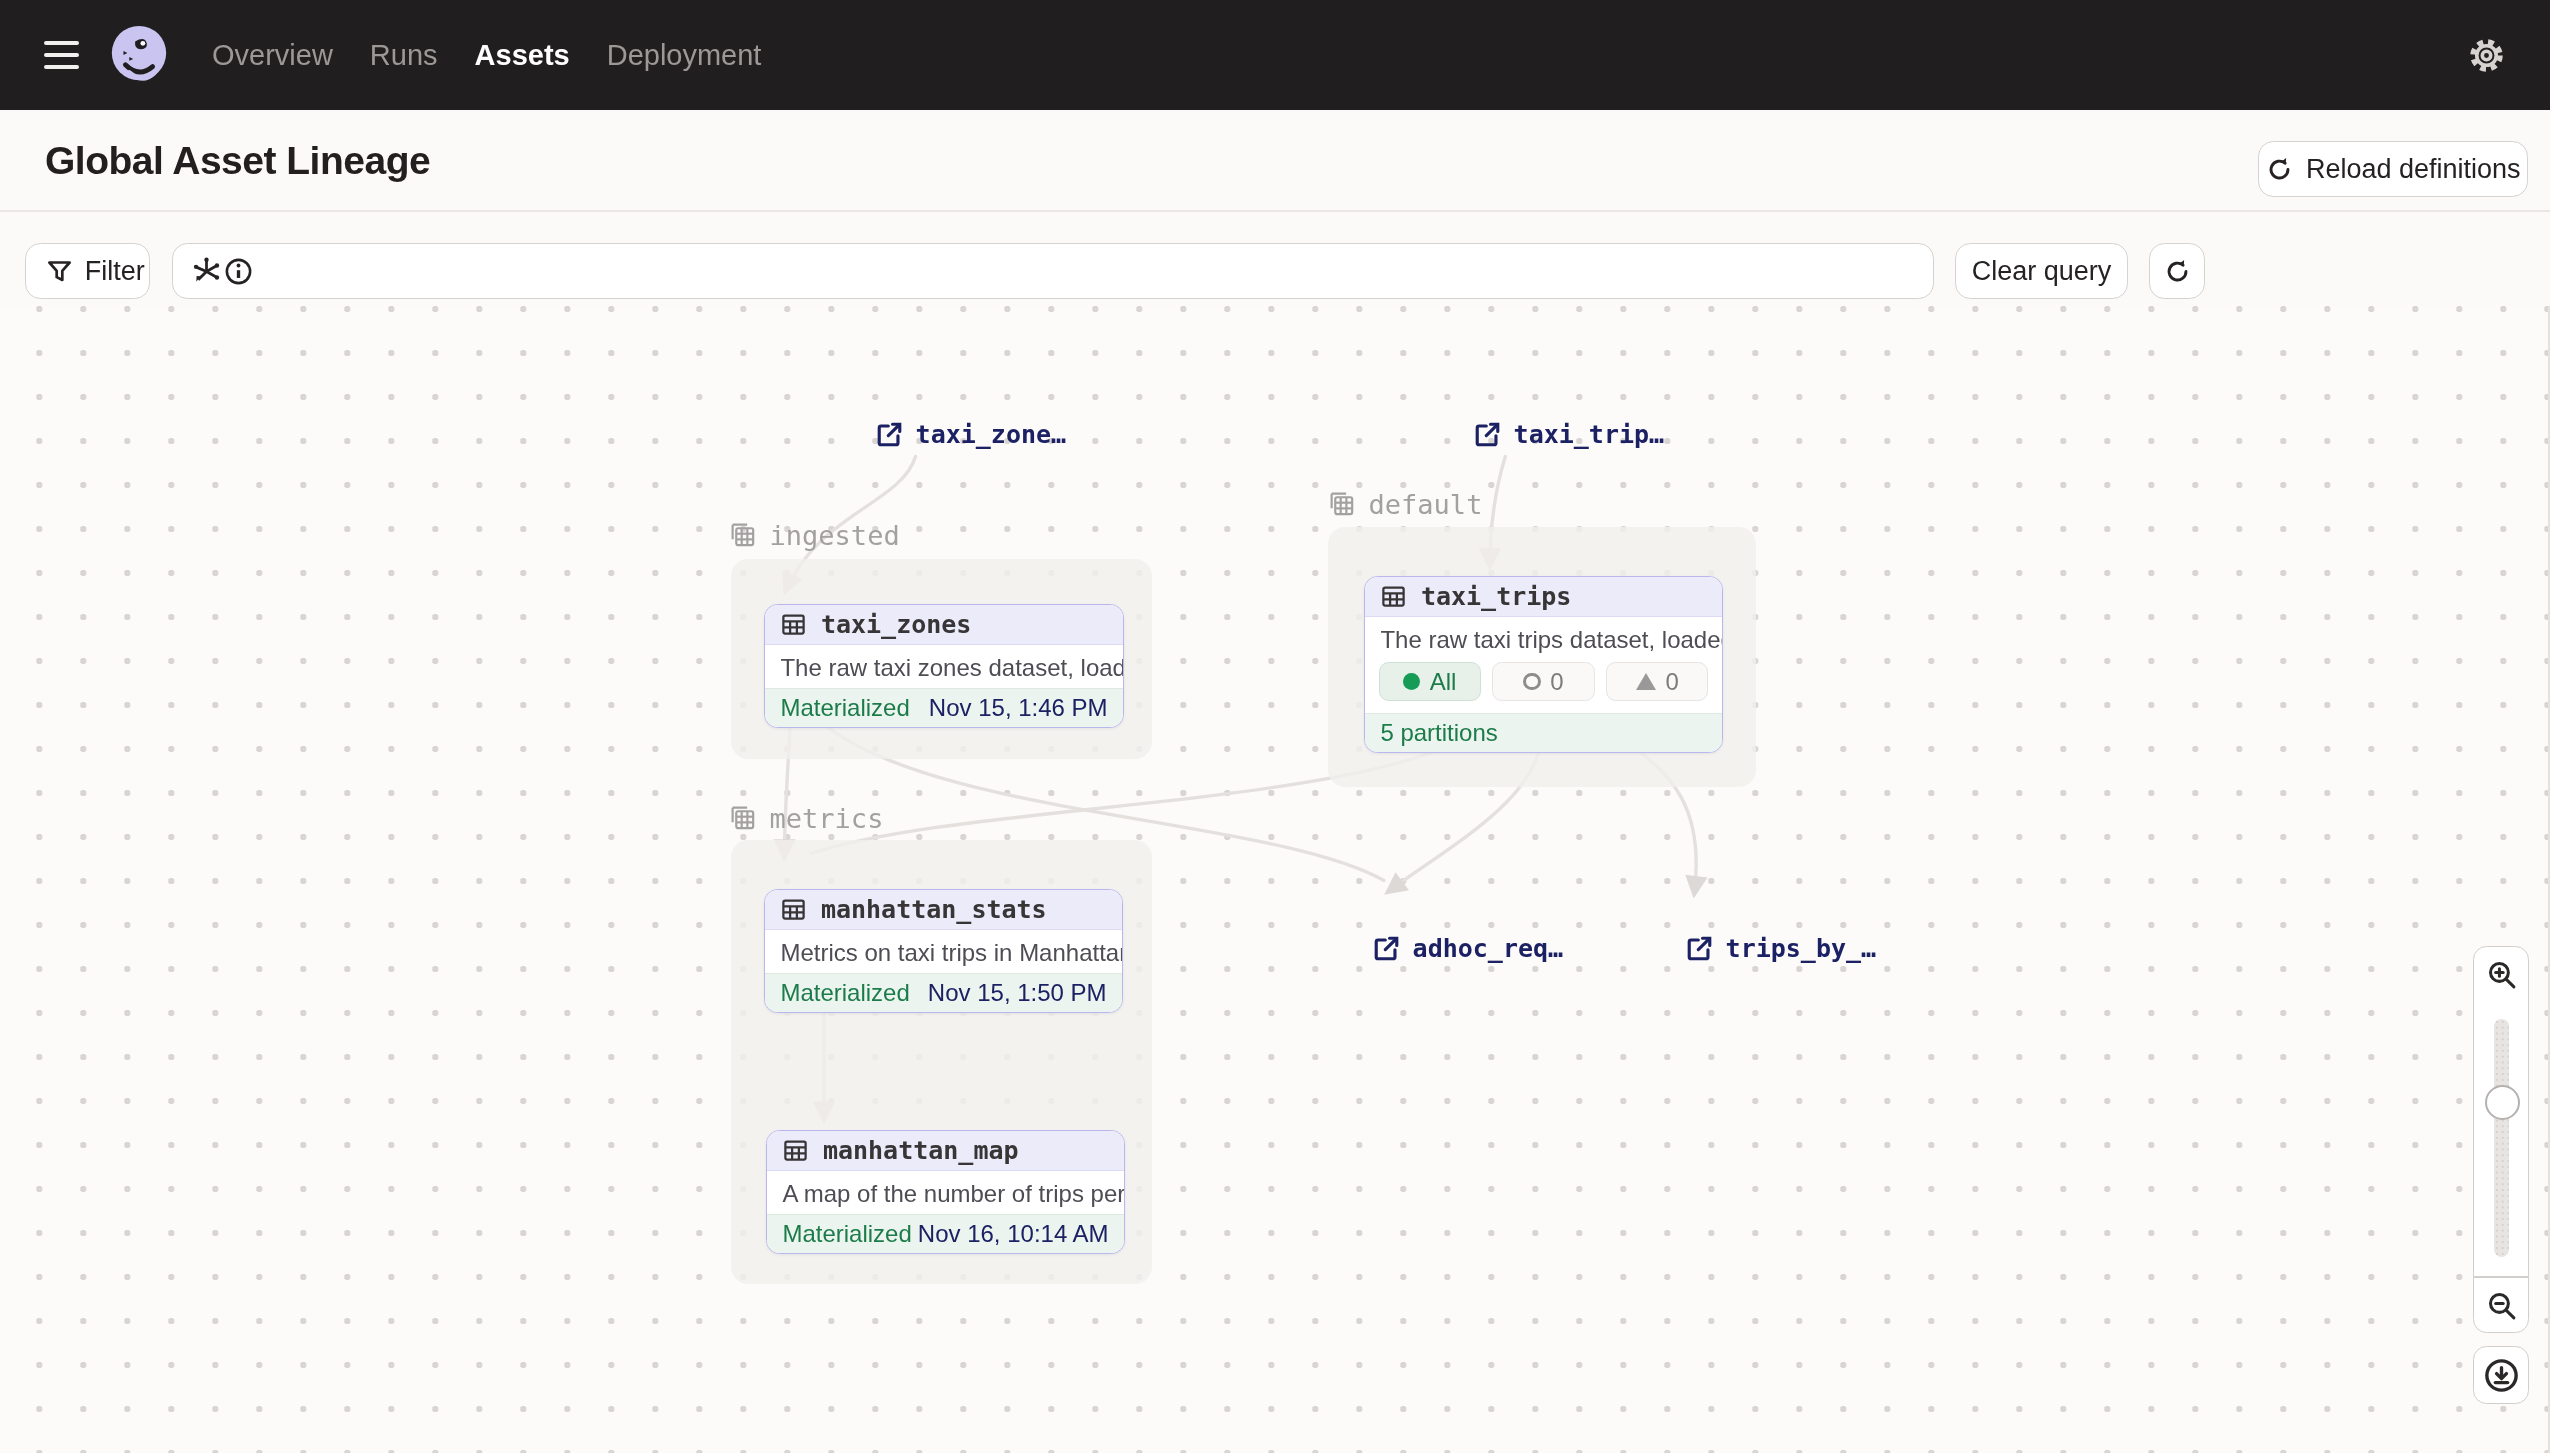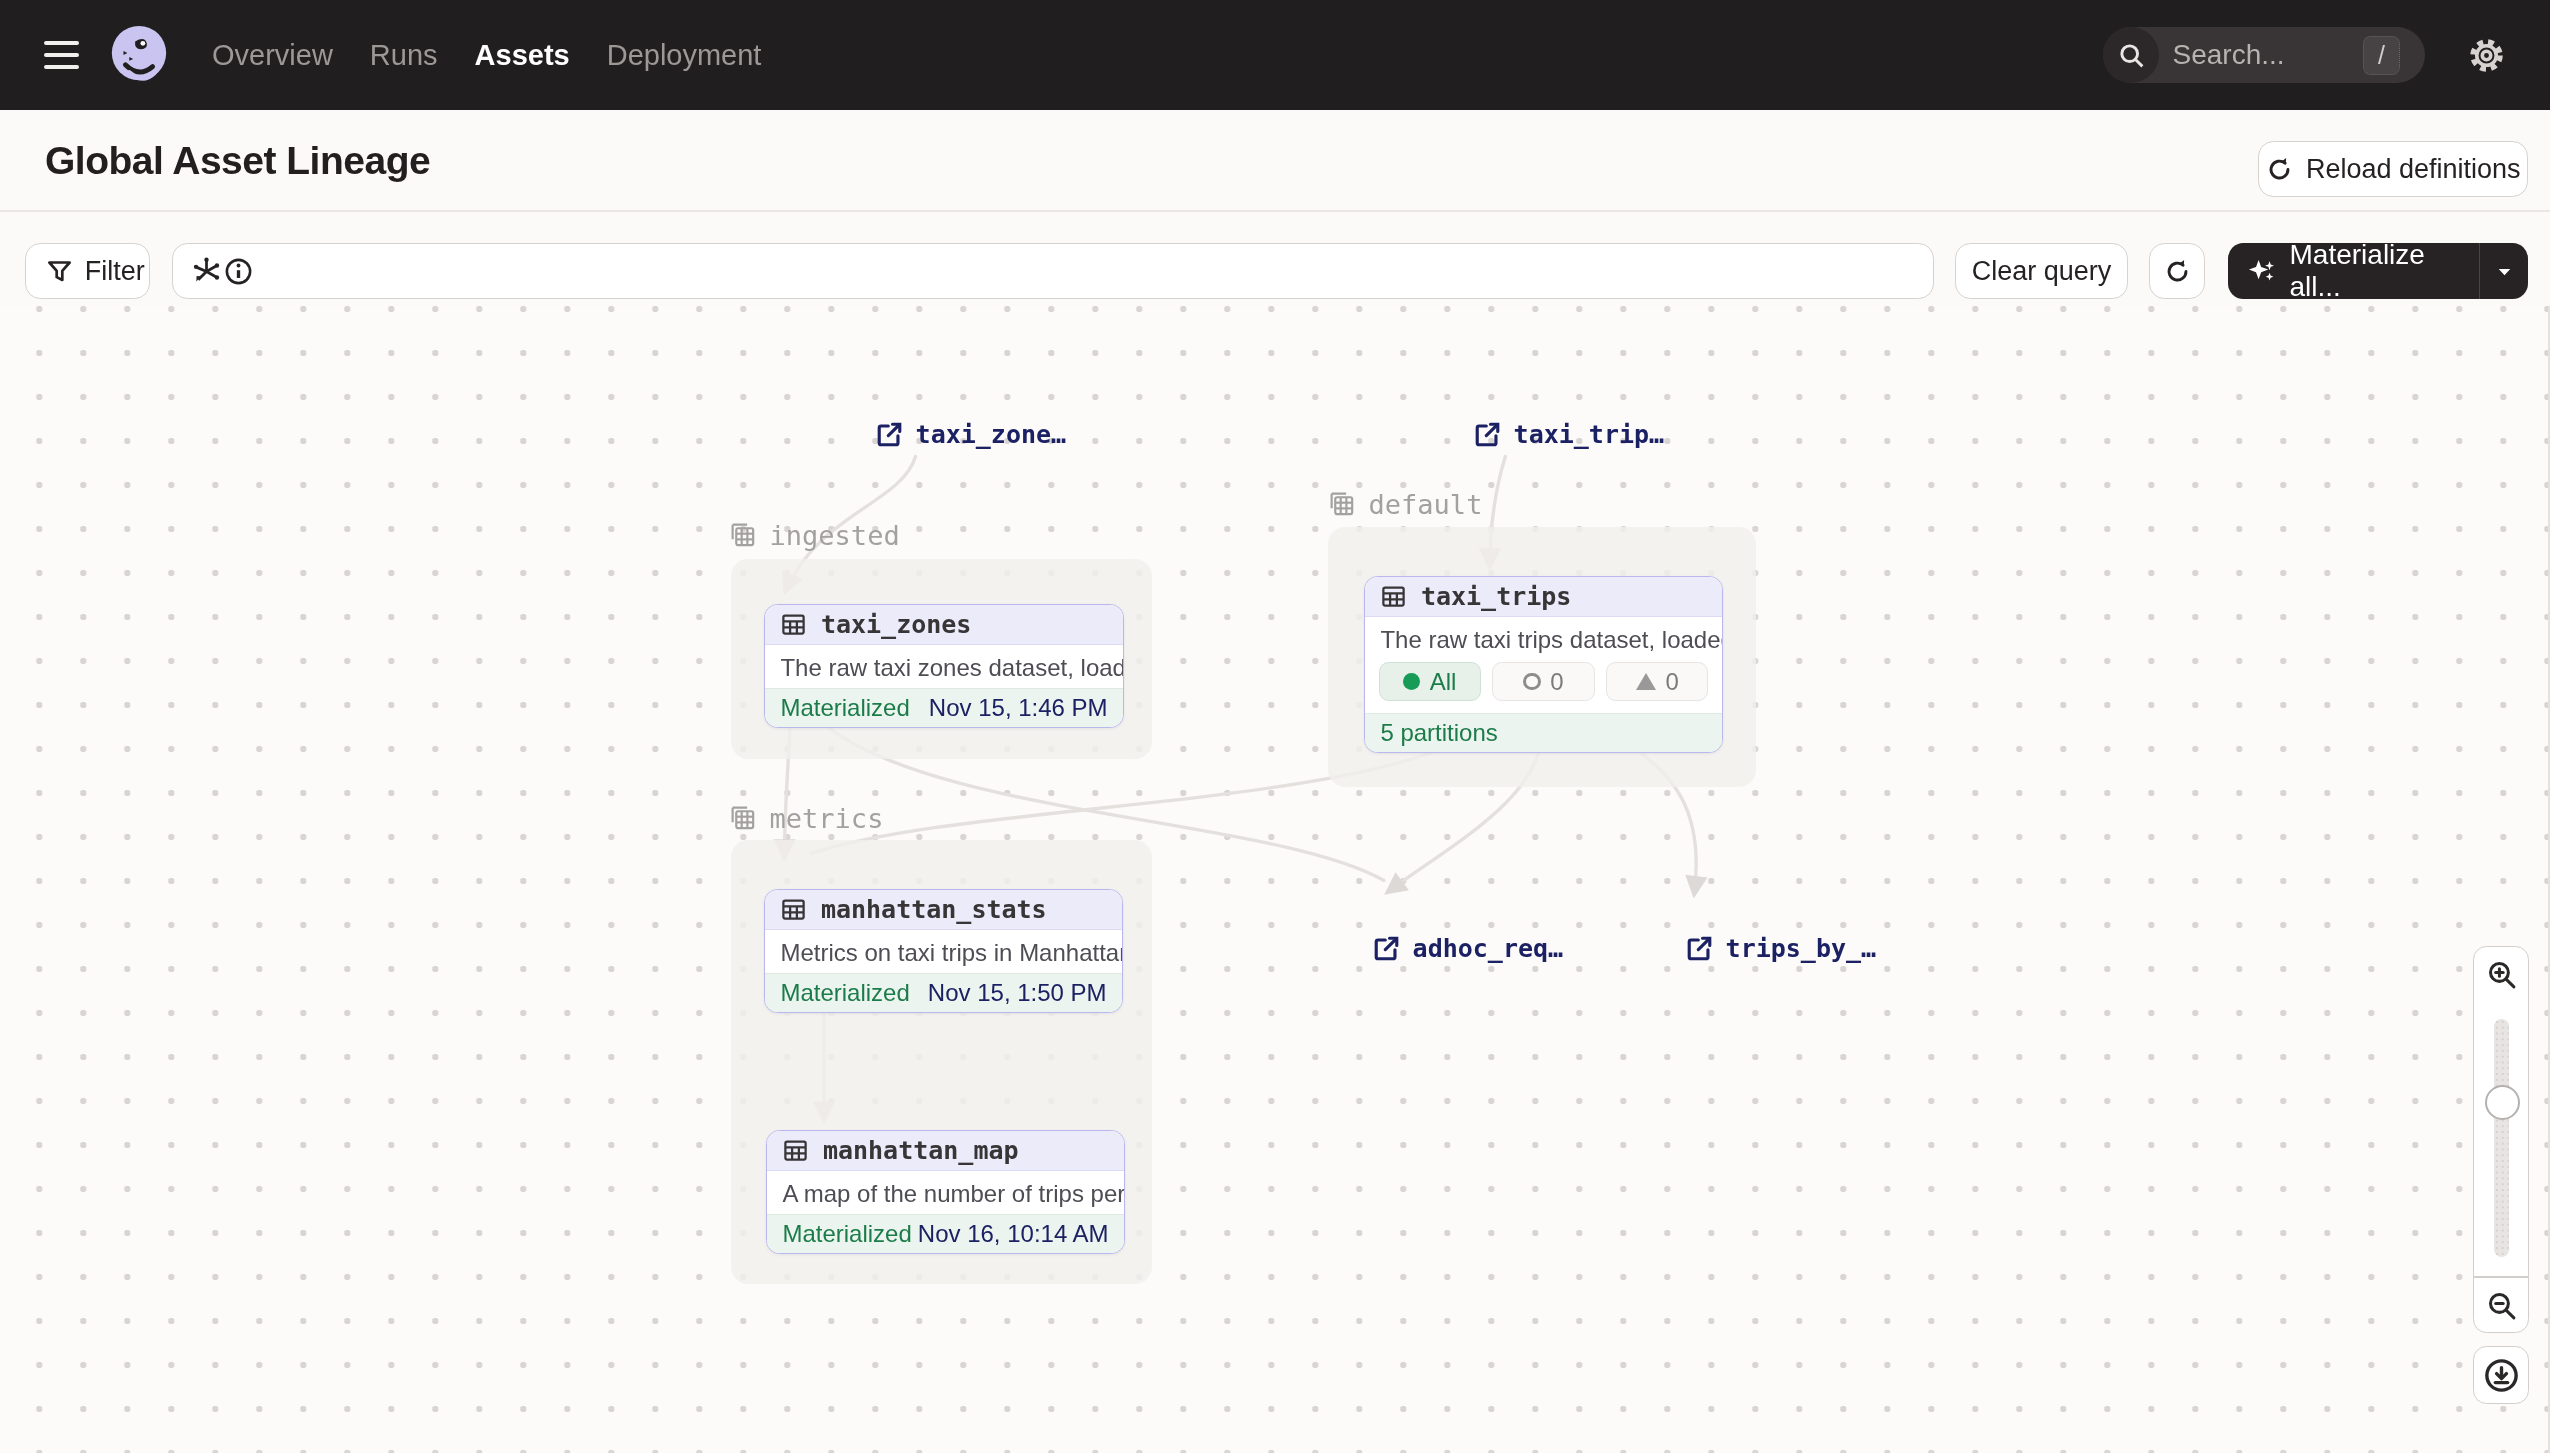--- a/index.html
+++ b/index.html
@@ -137,30 +137,20 @@
     <circle cx="38" cy="22" r="2.5" fill="#FFFFFF"></circle>
     <path d="M18 30 l4 2 -4 2 z M24 36 l4 2 -4 2 z" fill="#211E1F"></path>
   </svg>
   <div class="navtabs">
     <div class="navtab">Overview</div>
     <div class="navtab">Runs</div>
     <div class="navtab active">Assets</div>
     <div class="navtab">Deployment</div>
   </div>
   <div class="nav-spacer"></div>
-  <div class="searchpill">
-    <div class="search-circle">
-      <svg width="29" height="29" viewBox="0 0 24 24" fill="none" stroke="#E9E7E5" stroke-width="2.4">
-        <circle cx="10.5" cy="10.5" r="6.5"></circle>
-          <line x1="15.5" y1="15.5" x2="21" y2="21"></line>
-      </svg>
-    </div>
-    <input readonly="" placeholder="Search..." style="">
-    <div class="slash-badge">/</div>
-  </div>
   <div class="gearbtn">
     <svg width="39" height="39" viewBox="0 0 24 24" fill="none" stroke="#D5D2D0">
       <circle cx="12" cy="12" r="8" stroke-width="4" stroke-dasharray="3.4 3.0"></circle>
       <circle cx="12" cy="12" r="6" stroke-width="2.2"></circle>
       <circle cx="12" cy="12" r="2.6" stroke-width="2.2"></circle>
     </svg>
   </div>
 </div>
 
 <div class="pagehead">
@@ -205,35 +195,20 @@
     <span>Clear query</span>
   </div>
 
   <div class="btn toolbar-item refresh-btn">
     <svg width="29" height="29" viewBox="0 0 24 24" fill="none" stroke="#262223" stroke-width="2.4" stroke-linecap="round">
       <path d="M19 12 a7 7 0 1 1 -2.4 -5.2"></path>
         <path d="M17.5 2.5 L17.2 7.3 L12.8 6.2" fill="#262223" stroke="none"></path>
     </svg>
   </div>
 
-  <div class="materialize-btn">
-    <svg style="margin-left:19px" width="35" height="35" viewBox="0 0 24 24" fill="#FFFFFF">
-      <path d="M9 3 L11 8.5 L16.5 10.5 L11 12.5 L9 18 L7 12.5 L1.5 10.5 L7 8.5 Z"></path>
-      <path d="M17.5 4 L18.4 6.6 L21 7.5 L18.4 8.4 L17.5 11 L16.6 8.4 L14 7.5 L16.6 6.6 Z"></path>
-      <path d="M17.5 13 L18.3 15.2 L20.5 16 L18.3 16.8 L17.5 19 L16.7 16.8 L14.5 16 L16.7 15.2 Z"></path>
-    </svg>
-    <span class="label">Materialize all...</span>
-    <div style="flex:1"></div>
-    <div class="mat-divider"></div>
-    <div class="mat-caret">
-      <svg width="23" height="23" viewBox="0 0 24 24" fill="#FFFFFF">
-        <path d="M6 9.5 H18 L12 16 Z"></path>
-      </svg>
-    </div>
-  </div>
 </div>
 
 <div class="canvas">
 
   <svg class="edges" viewBox="0 0 2646 1190" width="2550" height="1147">
     <defs>
       <marker id="arrow" viewBox="0 0 12 12" refX="9" refY="6" markerWidth="8" markerHeight="8" orient="auto-start-reverse">
         <path d="M1,1 L11,6 L1,11 Z" fill="#DCD9D6"></path>
       </marker>
     </defs>

